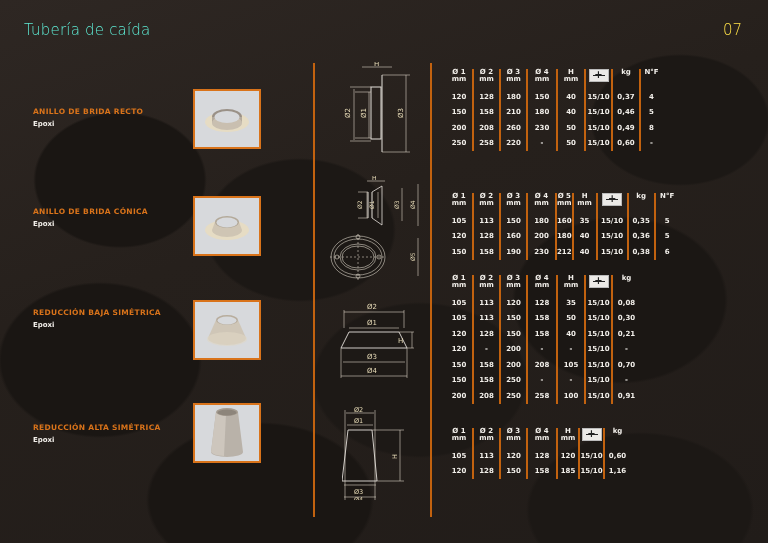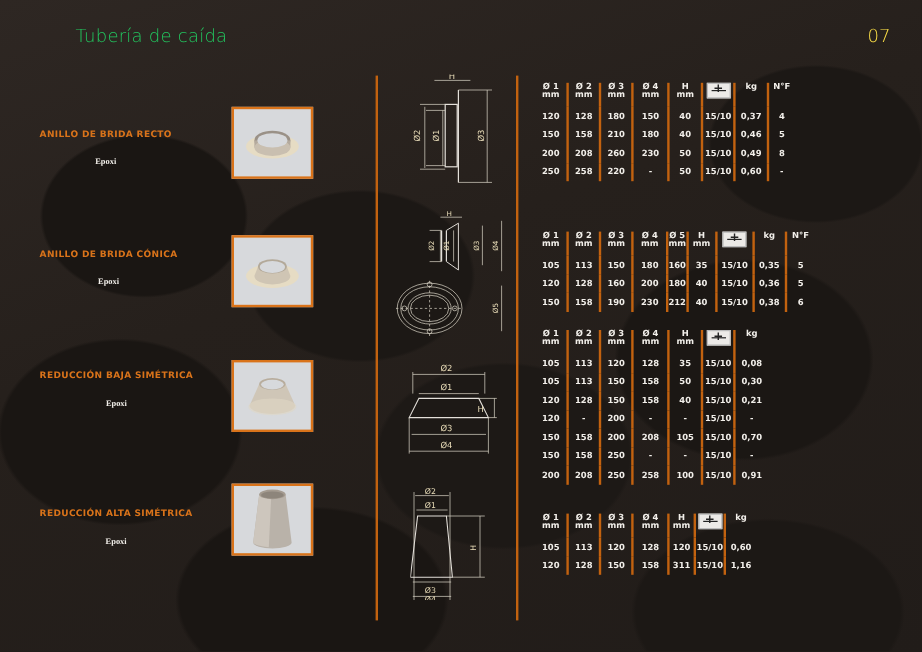--- a/index.html
+++ b/index.html
@@ -19,38 +19,38 @@
       radial-gradient(ellipse 170px 130px at 100px 360px, #1a1613 58%, transparent 60%),
       radial-gradient(ellipse 180px 130px at 420px 380px, #1d1916 58%, transparent 60%),
       radial-gradient(ellipse 180px 140px at 620px 300px, #1b1714 58%, transparent 60%),
       radial-gradient(ellipse 150px 110px at 680px 120px, #1c1815 58%, transparent 60%),
       radial-gradient(ellipse 190px 130px at 260px 500px, #1a1613 58%, transparent 60%),
       radial-gradient(ellipse 190px 130px at 640px 510px, #1c1815 58%, transparent 60%),
       linear-gradient(160deg, #2e2723 0%, #26201c 40%, #211c19 100%);
   }
   .page-title {
     position: absolute; left: 24px; top: 21px;
-    font-size: 15px; font-weight: 300; color: #22c55e; letter-spacing: 0.2px; margin-left: 39px;
+    font-size: 15px; font-weight: 300; color: #5eead4; letter-spacing: 0.2px;
   }
   .page-number {
     position: absolute; right: 26px; top: 21px;
     font-size: 15px; font-weight: 300; color: #fde047;
   }
   .vline {
     position: absolute; width: 2px; background: #c2620f;
   }
   .product-label {
-    position: absolute; left: 33px; text-align: center;
+    position: absolute; left: 33px;
   }
   .product-name {
     font-size: 7.5px; font-weight: bold; color: #d9731a; letter-spacing: 0.3px;
     white-space: nowrap;
   }
   .product-finish {
-    font-size: 7px; font-weight: bold; color: #f2efea; margin-top: 15px; font-family: Liberation Serif, serif;
+    font-size: 7px; font-weight: bold; color: #f2efea; margin-top: 4px;
   }
   .thumb {
     position: absolute; left: 193px; width: 68px; height: 60px;
     border: 2px solid #d9731a; background: #d7d9dc;
     display: flex; align-items: center; justify-content: center;
   }
   .drawing { position: absolute; }
   
   .spec-table { position: absolute; left: 446px; }
   .spec-table table { border-collapse: collapse; }
@@ -446,19 +446,19 @@
           <td class="sep">128</td>
           <td class="sep">120</td>
           <td class="sep">15/10</td>
           <td>0,60</td>
       </tr>
       <tr>
         <td class="sep">120</td>
           <td class="sep">128</td>
           <td class="sep">150</td>
           <td class="sep">158</td>
-          <td class="sep">311</td>
+          <td class="sep">185</td>
           <td class="sep">15/10</td>
           <td>1,16</td>
       </tr>
     </tbody>
   </table>
 </div>
 
 </body></html>

